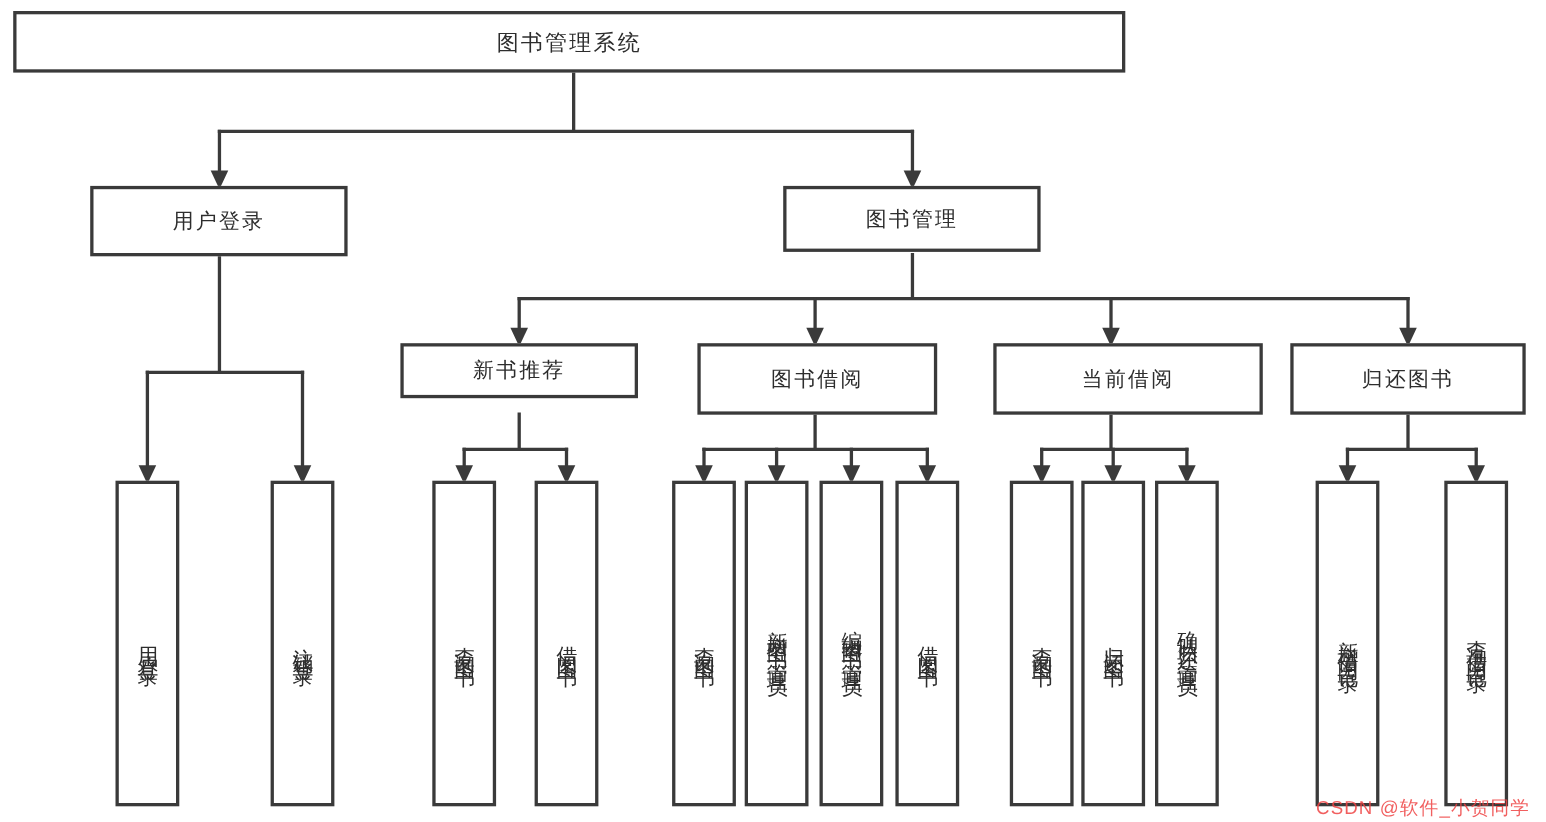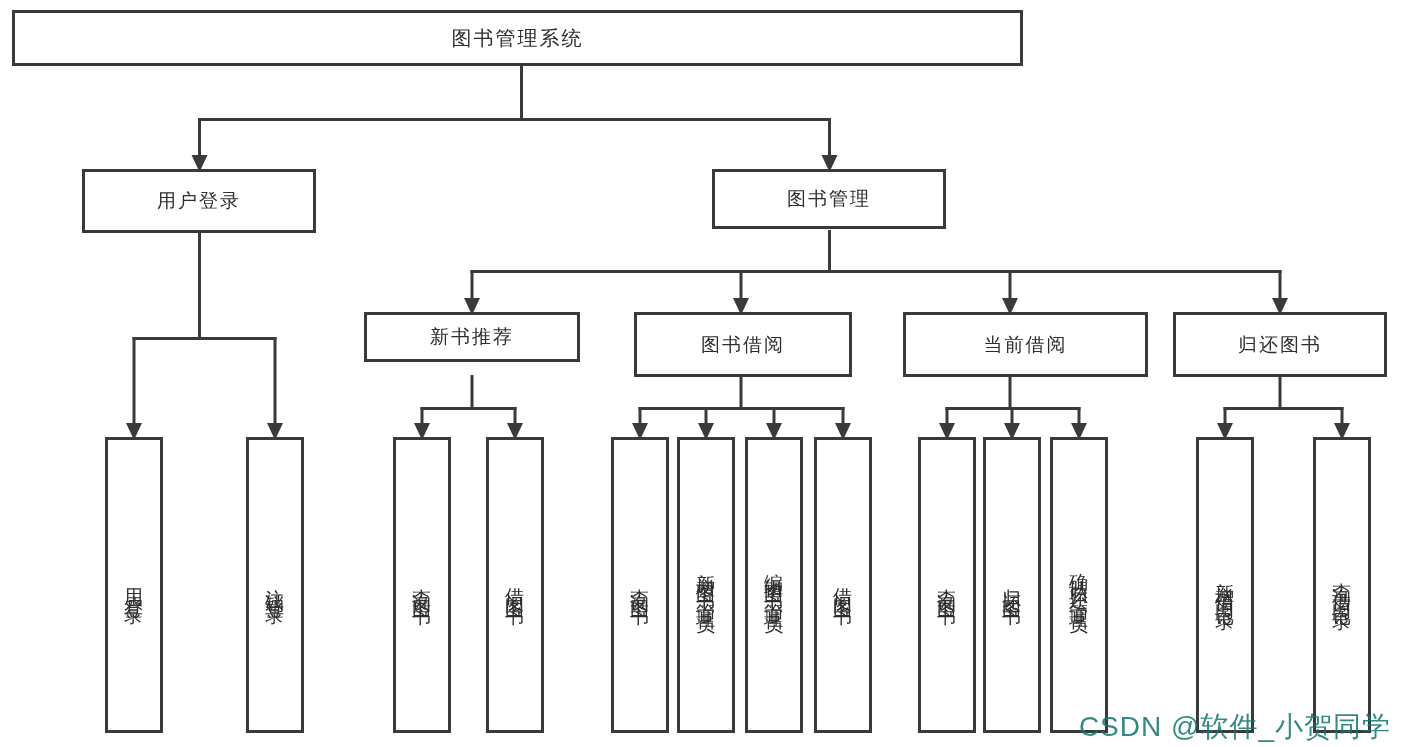--- a/index.html
+++ b/index.html
@@ -45,22 +45,22 @@
     text-orientation: mixed;
     font-size: 19px;
     letter-spacing: 6px;
     line-height: 1;
     white-space: nowrap;
   }
   .watermark {
     position: absolute;
     right: 14px;
     bottom: 1px;
-    font-size: 28px;
-    color: #0f766e;
+    font-size: 17px;
+    color: #ef4444;
     opacity: 0.85;
     letter-spacing: 1px;
     z-index: 3;
     white-space: nowrap;
     margin-left: 20px;
   }
 </style>
 </head>
 <body>
 

